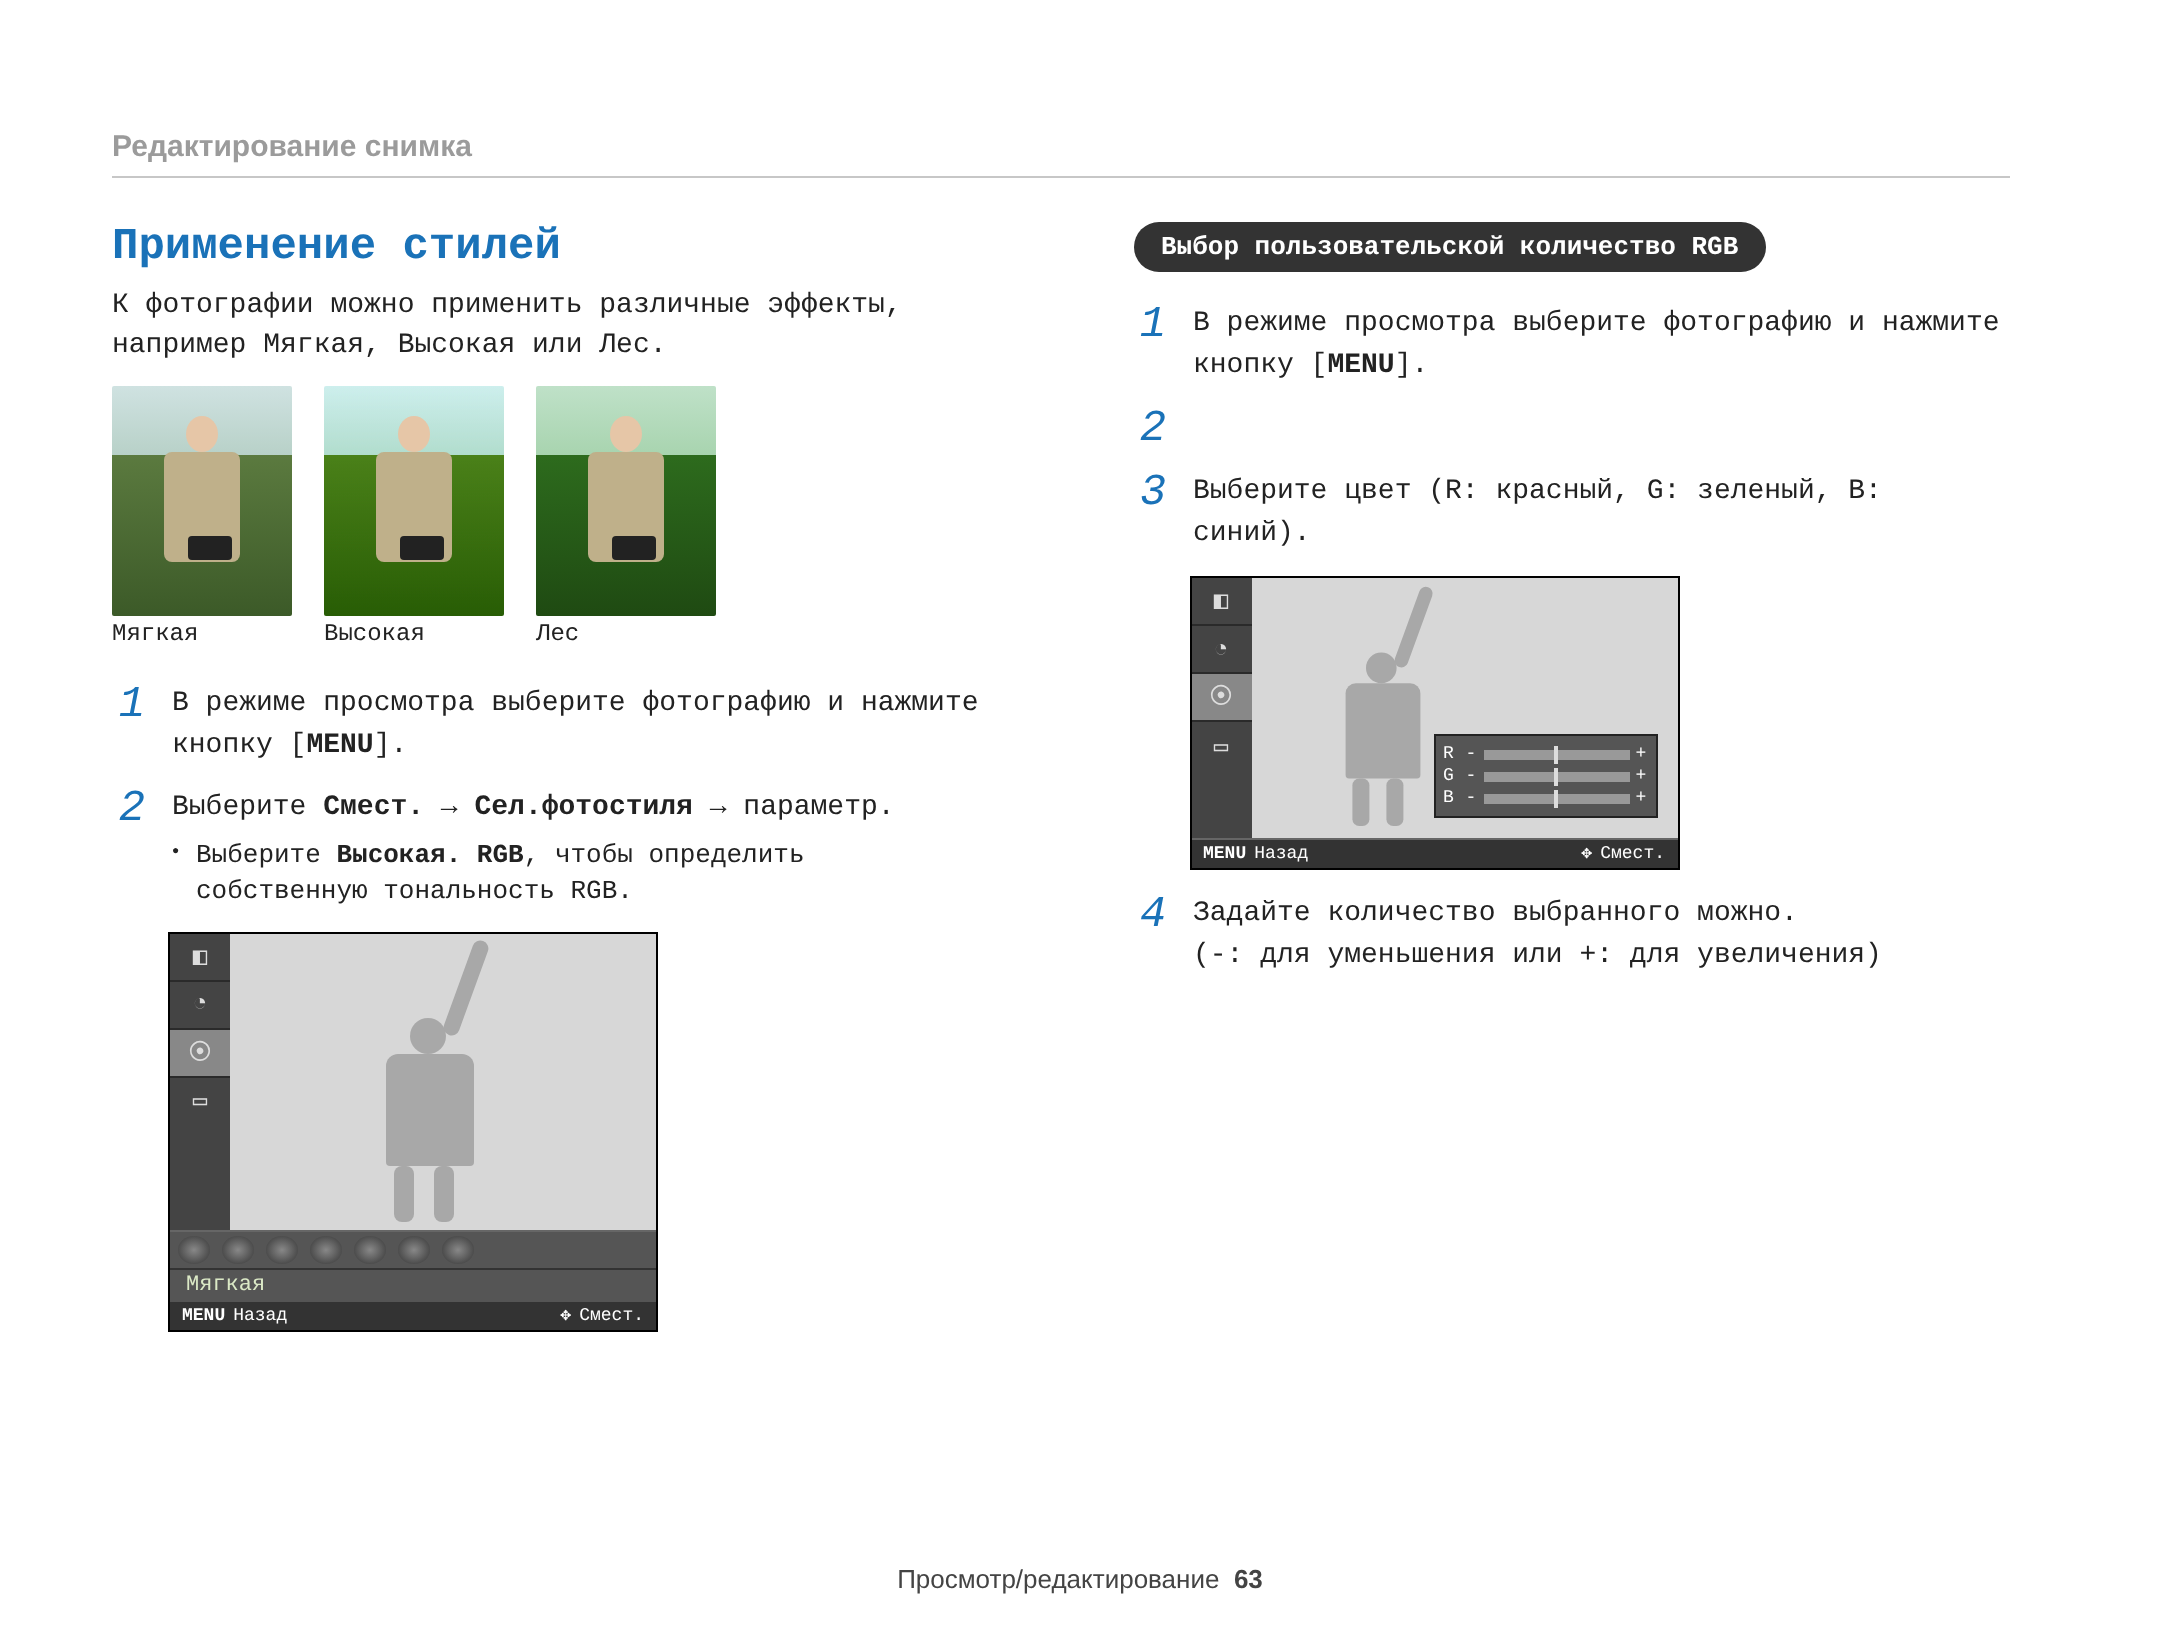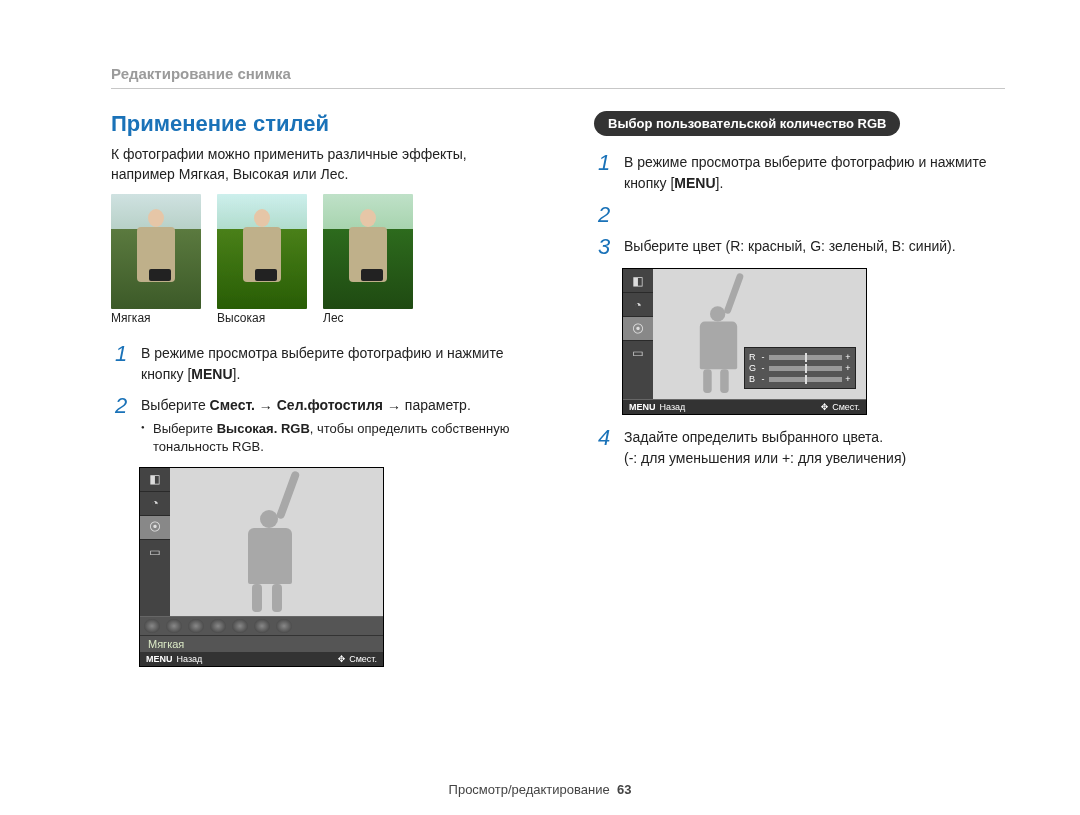--- a/index.html
+++ b/index.html
@@ -6,38 +6,39 @@
   html, body {
     margin: 0;
     padding: 0;
     width: 1080px;
     height: 815px;
     background: #fff;
     font-family: Arial, Helvetica, sans-serif;
     color: #222;
   }
   .page {
-    padding: 65px 75px 20px 111px;
+    padding: 65px 75px 20px 56px;
     position: relative;
     height: 100%;
   }
   .header {
     font-size: 15px;
     font-weight: bold;
     color: #9b9b9b;
     margin-bottom: 6px;
   }
   .hr {
     border: none;
     border-top: 1px solid #c7c7c7;
     margin: 0 0 22px 0;
   }
   .cols {
     display: flex;
     gap: 72px;
+    font-family: Liberation Mono, monospace;
   }
   .col { flex: 1; }
 
   .title-blue {
     color: #1a72b8;
     font-size: 22px;
     font-weight: bold;
     margin-bottom: 8px;
   }
   .para {
@@ -428,21 +429,21 @@
           <span class="lbl">Назад</span>
           <span class="cross">✥</span>
           <span style="margin-left:4px">Смест.</span>
         </div>
       </div>
 
       <div class="steps">
         <div class="step">
           <div class="num">4</div>
           <div class="step-body">
-            <span>Задайте определить выбранного цвета.</span><br>
+            <span>Задайте количество выбранного можно.</span><br>
             <span>(-: для уменьшения или +: для увеличения)</span>
           </div>
         </div>
       </div>
     </div>
   </div>
 
   <div class="footer">
     <span>Просмотр/редактирование</span>&nbsp;&nbsp;<b>63</b>
   </div>

